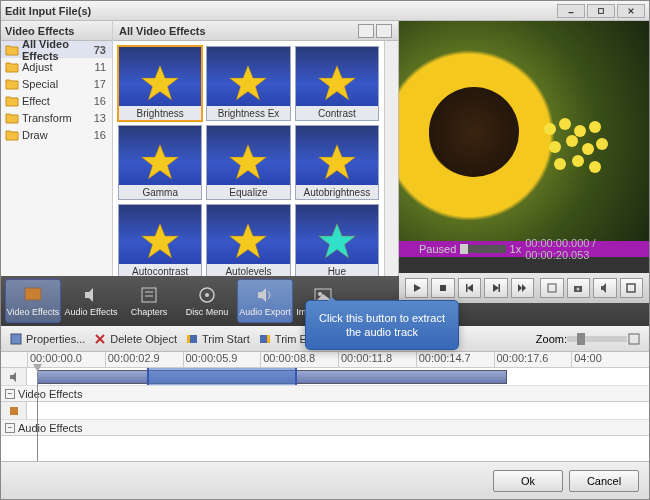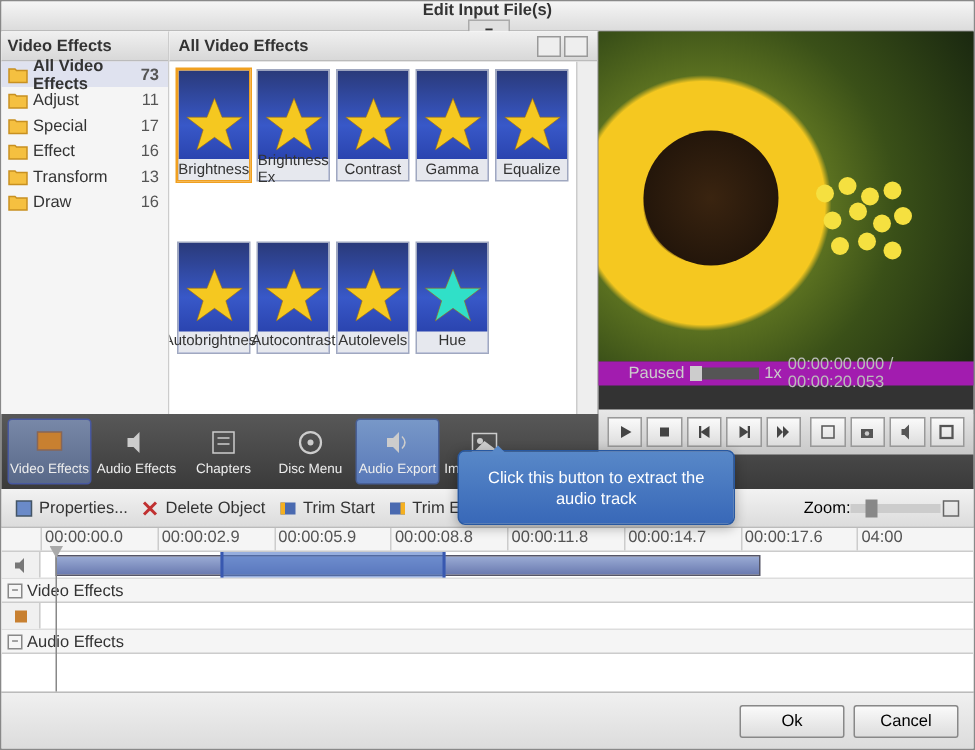--- a/index.html
+++ b/index.html
@@ -1,18 +1,18 @@
 <!DOCTYPE html>
 <html><head>
 <meta charset="utf-8">
 <style>
 * { margin: 0; padding: 0; box-sizing: border-box; font-family: Tahoma, Arial, sans-serif; font-size: 11px; }
 body { background: #e8e8e8; width: 650px; height: 500px; overflow: hidden; position: relative; }
 .window { width: 650px; height: 500px; border: 1px solid #888; background: #efefef; display: flex; flex-direction: column; }
-.titlebar { height: 20px; background: linear-gradient(#f5f5f5,#dcdcdc); display: flex; align-items: center; padding: 0 4px; border-bottom: 1px solid #bbb; flex-direction: column; }
+.titlebar { height: 20px; background: linear-gradient(#f5f5f5,#dcdcdc); display: flex; align-items: center; padding: 0 4px; border-bottom: 1px solid #bbb; }
 .titlebar-text { flex: 1; font-weight: bold; color: #333; }
 .win-btn { width: 28px; height: 14px; background: #e0e0e0; border: 1px solid #aaa; margin-left: 2px; display: flex; align-items: center; justify-content: center; cursor: pointer; }
 .win-btn svg { width: 8px; height: 8px; }
 
 .top-area { display: flex; height: 255px; }
 .left-panel { width: 398px; display: flex; border-right: 1px solid #bbb; background: #fff; }
 
 .sidebar { width: 112px; background: #f5f5f5; border-right: 1px solid #ccc; display: flex; flex-direction: column; }
 .sidebar-header { height: 20px; background: linear-gradient(#f0f0f0,#d8d8d8); border-bottom: 1px solid #bbb; display: flex; align-items: center; padding: 0 4px; font-weight: bold; color: #333; }
 .sidebar-list { flex: 1; }
@@ -21,21 +21,21 @@
 .folder-icon { width: 14px; height: 12px; margin-right: 3px; }
 .folder-icon svg { width: 100%; height: 100%; }
 .sidebar-label { flex: 1; color: #333; }
 .sidebar-count { color: #555; padding-right: 2px; }
 
 .effects-panel { flex: 1; display: flex; flex-direction: column; background: #fff; }
 .effects-header { height: 20px; background: linear-gradient(#f0f0f0,#d8d8d8); border-bottom: 1px solid #bbb; display: flex; align-items: center; padding: 0 6px; justify-content: space-between; }
 .effects-title { font-weight: bold; color: #333; }
 .view-btns { display: flex; gap: 2px; }
 .view-btn { width: 16px; height: 14px; border: 1px solid #999; background: #eee; cursor: pointer; }
-.effects-grid { flex: 1; display: grid; grid-template-columns: repeat(5, 1fr); gap: 4px; padding: 5px; overflow-y: auto; background: #fff; }
+.effects-grid { flex: 1; display: grid; grid-template-columns: repeat(3, 1fr); gap: 4px; padding: 5px; overflow-y: auto; background: #fff; }
 .effect-cell { height: 75px; border: 1px solid #a0a8c0; background: linear-gradient(#2a3a7a, #3858c8 50%, #2238a0); display: flex; flex-direction: column; align-items: center; justify-content: center; cursor: pointer; position: relative; }
 .effect-cell.sel { border: 1px solid #f0a020; outline: 1px solid #f0a020; }
 .star { width: 42px; height: 42px; }
 .effect-label { position: absolute; bottom: 0; left: 0; right: 0; height: 14px; background: #e6e8ee; color: #333; display: flex; align-items: center; justify-content: center; font-size: 10px; }
 .effects-scroll { width: 14px; background: #eee; border-left: 1px solid #ccc; }
 
 .preview-panel { flex: 1; background: #333; position: relative; }
 .preview-img { width: 100%; height: 220px; background: radial-gradient(circle at 28% 52%, #2a1608 18%, transparent 19%), radial-gradient(circle at 28% 52%, #f5c820 38%, #5a7020 40%, #3a5018 60%, #1a2810 100%); position: relative; overflow: hidden; }
 .sunflower-center { position: absolute; left: 12%; top: 30%; width: 90px; height: 90px; border-radius: 50%; background: radial-gradient(#3a2410, #1a1008); }
 .cluster { position: absolute; right: 10%; top: 42%; width: 90px; height: 80px; }
@@ -73,21 +73,21 @@
 .thumb { position: absolute; left: 10px; top: 3px; width: 48px; height: 32px; background: radial-gradient(circle at 35% 50%, #2a1608 18%, #f5c820 40%, #5a7020 60%); border: 1px solid #888; }
 .clip-label { position: absolute; left: 62px; top: 20px; font-size: 9px; color: #fff; background: rgba(50,50,50,0.7); padding: 1px 3px; }
 .audio-clip { position: absolute; left: 10px; top: 2px; height: 14px; width: 470px; background: linear-gradient(#9aabd4,#6a7ab0); border: 1px solid #556; }
 .selection-bar { position: absolute; left: 120px; top: 0; width: 150px; height: 100%; background: rgba(80,120,200,0.6); border-left: 2px solid #3858b0; border-right: 2px solid #3858b0; }
 .timeline-section-label { height: 16px; background: #f5f5f5; display: flex; align-items: center; padding-left: 4px; border-bottom: 1px solid #ccc; font-size: 10px; color: #333; }
 .expand-box { width: 10px; height: 10px; border: 1px solid #888; display: inline-flex; align-items: center; justify-content: center; margin-right: 3px; font-size: 8px; line-height: 1; }
 
 .bottom-bar { height: 38px; background: linear-gradient(#f0f0f0,#dcdcdc); display: flex; align-items: center; justify-content: flex-end; padding: 0 10px; gap: 6px; border-top: 1px solid #bbb; }
 .dlg-btn { width: 70px; height: 22px; border: 1px solid #888; background: linear-gradient(#fafafa,#ddd); cursor: pointer; border-radius: 2px; }
 
-.callout { position: absolute; left: 305px; top: 300px; width: 185px; background: linear-gradient(#5888c8,#3868b8); border: 1px solid #2858a0; border-radius: 5px; padding: 10px 12px; color: #fff; text-align: center; font-size: 12px; box-shadow: 0 2px 8px rgba(0,0,0,0.3); z-index: 100; }
+.callout { position: absolute; left: 305px; top: 300px; width: 154px; background: linear-gradient(#5888c8,#3868b8); border: 1px solid #2858a0; border-radius: 5px; padding: 10px 12px; color: #fff; text-align: center; font-size: 12px; box-shadow: 0 2px 8px rgba(0,0,0,0.3); z-index: 100; }
 .callout::before { content: ''; position: absolute; top: -10px; left: 20px; border: 6px solid transparent; border-bottom-color: #5888c8; }
 
 .playhead { position: absolute; left: 36px; top: 0; width: 1px; height: 120px; background: #888; z-index: 5; }
 .playhead::before { content:''; position:absolute; top:-4px; left:-4px; width:9px; height:8px; background:#aaa; clip-path: polygon(0 0,100% 0,50% 100%);}
 </style>
 </head>
 <body>
 
 <div class="window">
 

